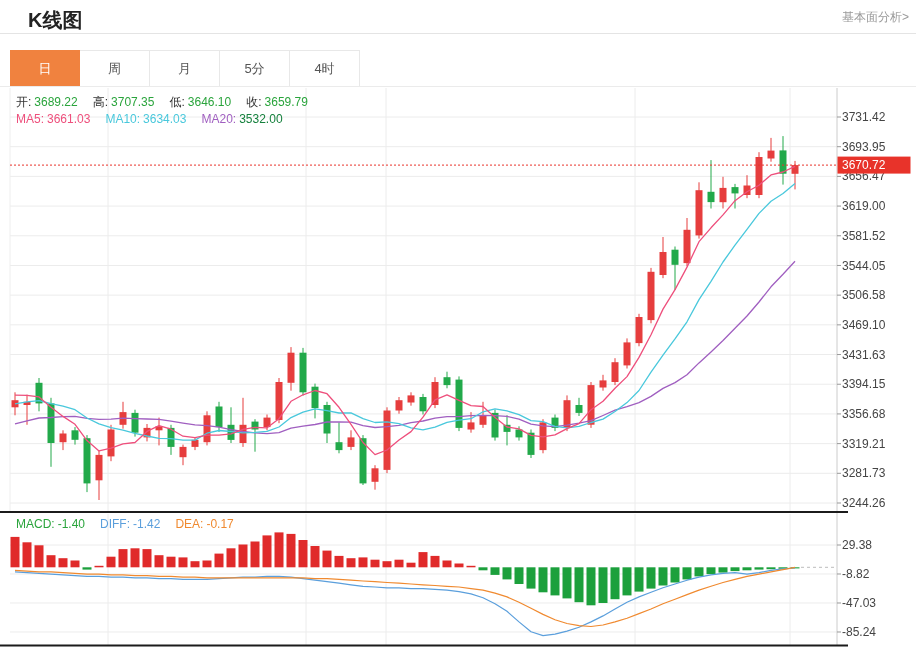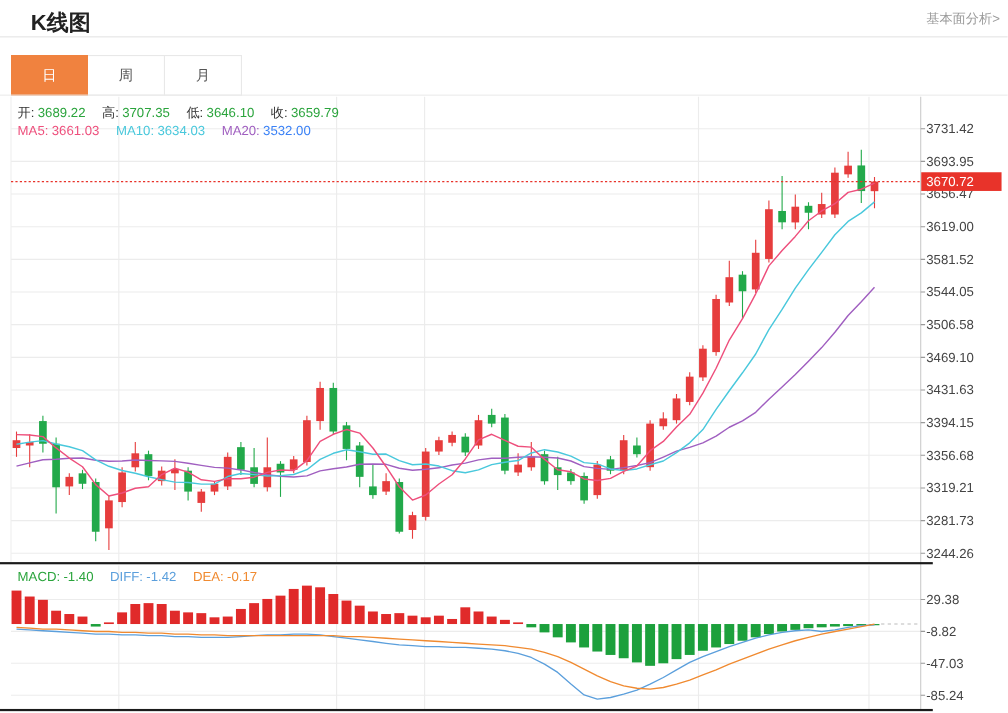--- a/index.html
+++ b/index.html
@@ -334,31 +334,33 @@
   </svg>
 
 <div class="abs" id="page-title">K线图</div>
 <div class="abs" id="fund-link">基本面分析&gt;</div>
 <div class="abs" id="header-divider"></div>
 
 <div class="abs" id="tabs">
     <div class="tab active" style="background: rgb(240, 130, 63); border-color: rgb(240, 130, 63);">日</div>
     <div class="tab">周</div>
     <div class="tab">月</div>
+    <div class="tab">5分</div>
+    <div class="tab">4时</div>
   </div>
 <div class="abs" id="tabs-underline"></div>
 
 <div class="abs inforow" id="ohlc-row">
     <span class="item"><span class="lbl" style="color: rgb(51, 51, 51);">开:</span><span class="val" style="color: rgb(42, 164, 60);">3689.22</span></span>
     <span class="item"><span class="lbl" style="color: rgb(51, 51, 51);">高:</span><span class="val" style="color: rgb(42, 164, 60);">3707.35</span></span>
     <span class="item"><span class="lbl" style="color: rgb(51, 51, 51);">低:</span><span class="val" style="color: rgb(42, 164, 60);">3646.10</span></span>
     <span class="item"><span class="lbl" style="color: rgb(51, 51, 51);">收:</span><span class="val" style="color: rgb(42, 164, 60);">3659.79</span></span>
   </div>
 <div class="abs inforow" id="ma-row">
     <span class="item"><span class="lbl" style="color: rgb(238, 79, 124);">MA5:</span><span class="val" style="color: rgb(238, 79, 124);">3661.03</span></span>
     <span class="item"><span class="lbl" style="color: rgb(73, 200, 220);">MA10:</span><span class="val" style="color: rgb(73, 200, 220);">3634.03</span></span>
-    <span class="item"><span class="lbl" style="color: rgb(160, 95, 192);">MA20:</span><span class="val" style="color: #3b82f6;">3532.00</span></span>
+    <span class="item"><span class="lbl" style="color: rgb(160, 95, 192);">MA20:</span><span class="val" style="color: #15803d;">3532.00</span></span>
   </div>
 <div class="abs inforow" id="macd-row">
     <span class="item"><span class="lbl" style="color: rgb(42, 164, 60); text-align: right;">MACD:</span><span class="val" style="color: rgb(42, 164, 60);">-1.40</span></span>
     <span class="item"><span class="lbl" style="color: rgb(91, 159, 220);">DIFF:</span><span class="val" style="color: rgb(91, 159, 220);">-1.42</span></span>
     <span class="item"><span class="lbl" style="color: rgb(240, 138, 48);">DEA:</span><span class="val" style="color: rgb(240, 138, 48);">-0.17</span></span>
   </div>
 
 </body></html>

